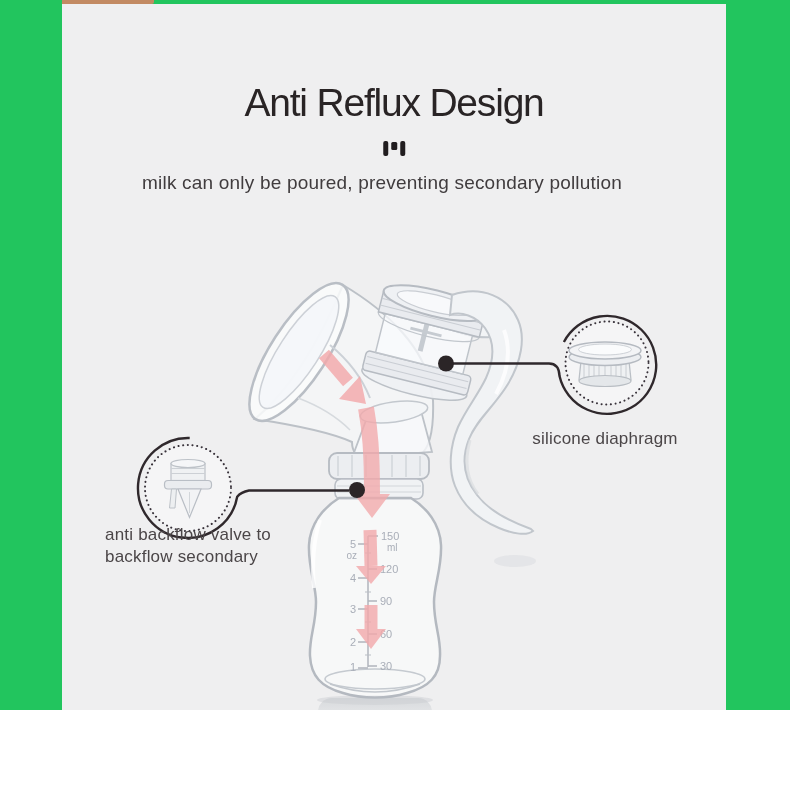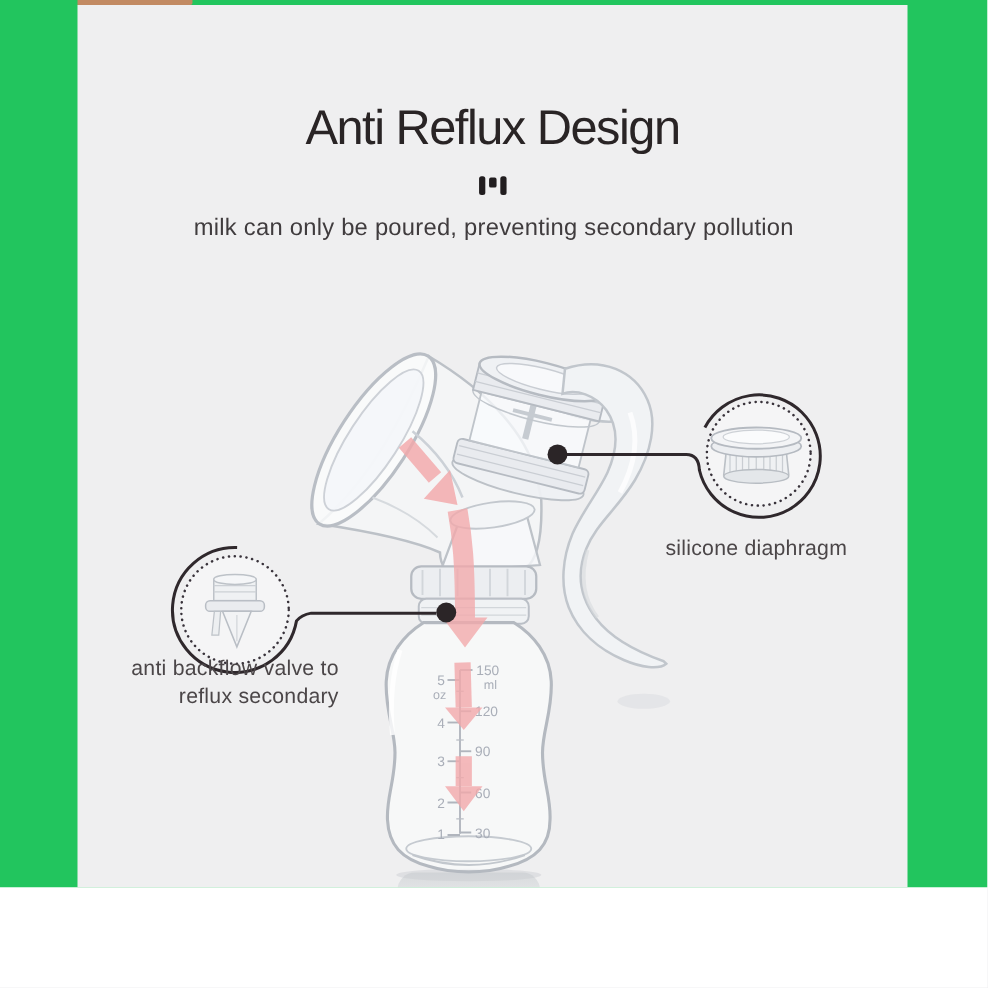--- a/index.html
+++ b/index.html
@@ -6,24 +6,24 @@
   .stage{position:relative;width:790px;height:710px;background:#22c55e;overflow:hidden;
          font-family:"Liberation Sans", sans-serif;}
   .panel{position:absolute;left:62px;top:4px;width:664px;height:786px;background:#efeff0;}
   .top-strip{position:absolute;left:62px;top:0;width:92px;height:4px;background:#c28a63;border-radius:0 0 2px 0;}
   .title{position:absolute;top:81px;left:394px;transform:translateX(-50%);
          font-size:39px;font-weight:400;letter-spacing:-1.2px;color:#292425;white-space:nowrap;}
   .quote-icon{position:absolute;left:394px;top:141px;transform:translateX(-50%);
               display:flex;align-items:flex-start;gap:3.5px;height:16px;}
   .quote-icon .bar{width:4.5px;height:14.5px;background:#211d1f;border-radius:2px;}
   .quote-icon .dotc{width:5.5px;height:8px;background:#211d1f;border-radius:1.5px;margin-top:.5px;}
-  .subtitle{position:absolute;top:172px;left:395px;transform:translateX(-50%);
+  .subtitle{position:absolute;top:172px;left:382px;transform:translateX(-50%);
             font-size:19px;color:#403c3e;letter-spacing:.2px;white-space:nowrap;}
   .art{position:absolute;left:0;top:0;}
-  .callout-text{position:absolute;text-align:right;font-size:17px;color:#4b4648;
+  .callout-text{position:absolute;text-align:left;font-size:17px;color:#4b4648;
                 line-height:22px;letter-spacing:.2px;white-space:nowrap;}
   .callout-text.right{left:605px;top:428px;transform:translateX(-50%);}
   .callout-text.left{left:188px;top:524px;transform:translateX(-50%);}
 </style>
 </head>
 <body>
 
 <div class="stage">
   <div class="panel"></div>
   <div class="top-strip"></div>
@@ -221,15 +221,15 @@
       </g>
     </g>
   </svg>
 
   <div class="callout-text right">
     <div>silicone diaphragm</div>
   </div>
 
   <div class="callout-text left">
     <div>anti backflow valve to</div>
-    <div>reflux secondary</div>
+    <div>backflow secondary</div>
   </div>
 </div>
 
 </body></html>

